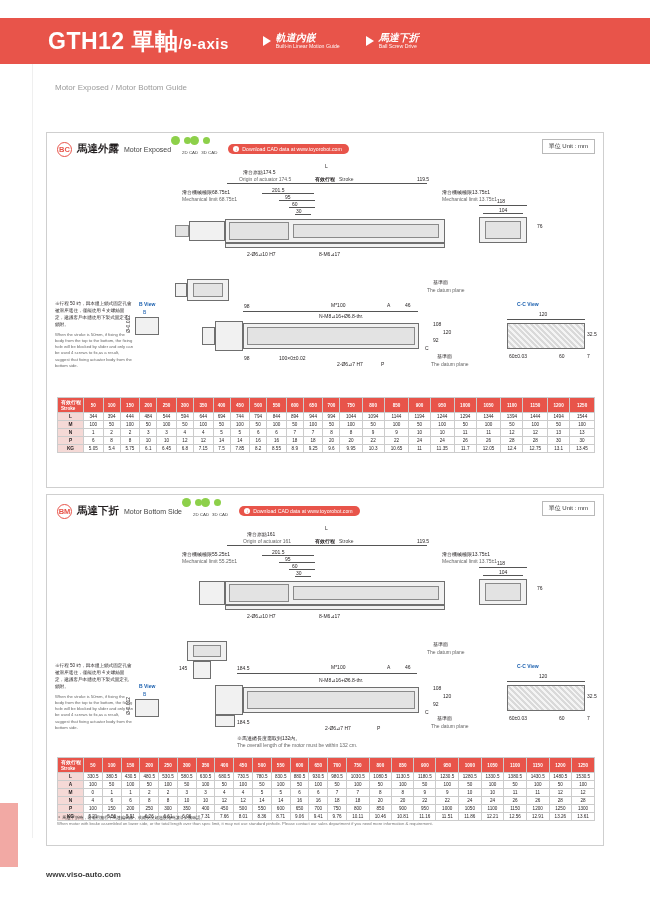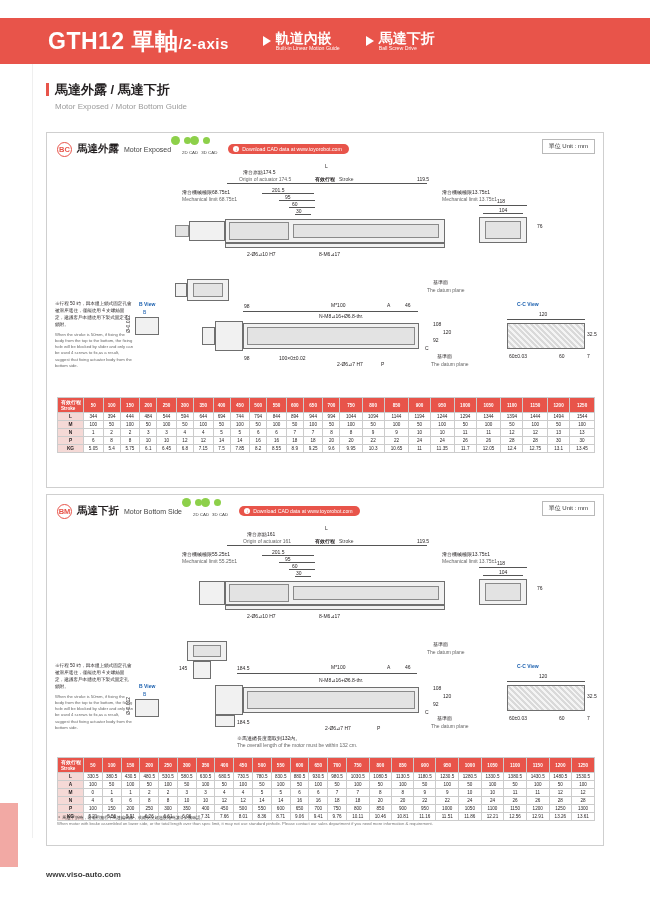--- a/index.html
+++ b/index.html
@@ -25,21 +25,21 @@
     margin-left:48px; white-space:nowrap;
   }
   .header-title .sub { font-size:15px; font-weight:bold; }
   .header-feats { display:flex; align-items:center; margin-left:34px; gap:26px; }
   .feat { display:flex; align-items:center; gap:5px; }
   .feat .tri {
     width:0;height:0;border-left:8px solid #fff;
     border-top:5px solid transparent;border-bottom:5px solid transparent;
   }
   .feat .txt { color:#fff; line-height:1.15; }
-  .feat .cn { font-size:14px; font-weight:bold; display:block; }
+  .feat .cn { font-size:10px; font-weight:bold; display:block;font-style:italic; }
   .feat .en { font-size:5.2px; display:block; opacity:.95; }
 
   
   .sect-title { position:absolute; left:46px; top:80px; }
   .sect-title .bar {
     display:inline-block; width:3px; height:13px; background:#e8544a;
     vertical-align:-2px; margin-right:6px;
   }
   .sect-title .cn { font-size:13px; font-weight:bold; color:#231f20; }
   .sect-title .en { font-size:8px; color:#9a9a9a; margin-top:3px; margin-left:9px; }
@@ -129,42 +129,41 @@
 </head>
 <body>
 
 <div class="page">
 
   <div class="side-line"></div>
 
   <div class="header">
     <div class="header-title">
       <span>GTH12</span>
-      <span>單軸</span><span class="sub">/2-axis</span>
+      <span>單軸</span><span class="sub">/9-axis</span>
     </div>
     <div class="header-feats">
       <div class="feat">
         <span class="tri"></span>
         <span class="txt">
           <span class="cn">軌道內嵌</span>
           <span class="en">Built-in Linear Motion Guide</span>
         </span>
       </div>
       <div class="feat">
         <span class="tri"></span>
         <span class="txt">
           <span class="cn">馬達下折</span>
           <span class="en">Ball Screw Drive</span>
         </span>
       </div>
     </div>
   </div>
 
   <div class="sect-title">
-    <div><span class="bar"></span><span class="cn">馬達外露 / 馬達下折</span></div>
     <div class="en">Motor Exposed / Motor Bottom Guide</div>
   </div>
 
   <div class="panel" id="panel-bm">
 
     <div class="unit-box">單位 Unit : mm</div>
 
     <div class="panel-head">
       <span class="badge">BM</span>
       <span class="cn">馬達下折</span>

